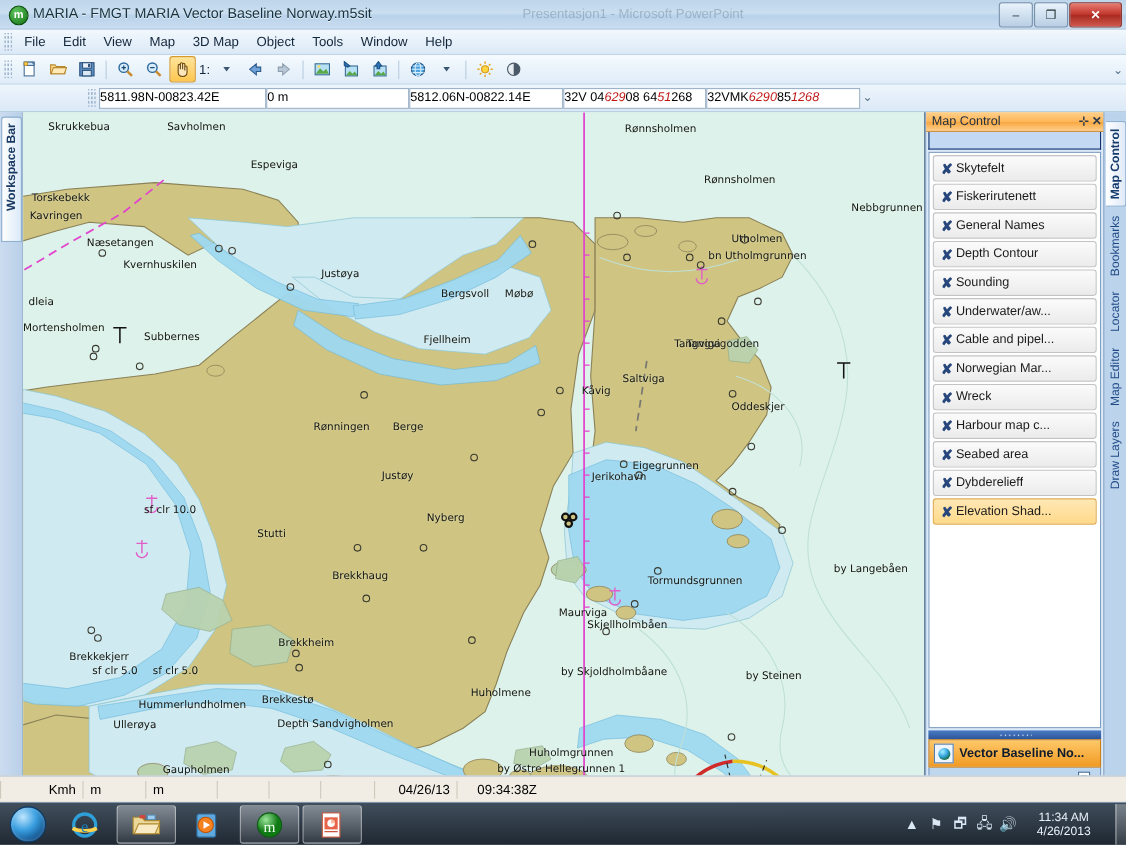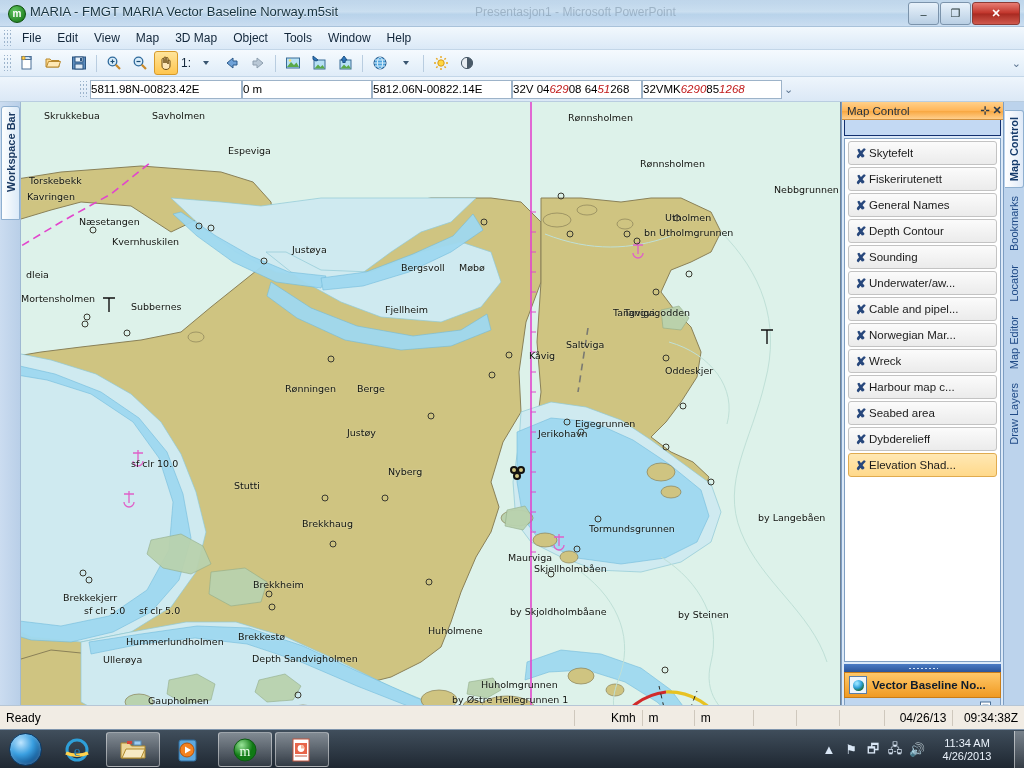--- a/index.html
+++ b/index.html
@@ -701,21 +701,20 @@
             </div>
             <div class="vtab">
               <span>Draw Layers</span>
             </div>
           </div>
       </div>
     </div>
   </div>
 
   <div class="statusbar">
-    <div class="sb-cell first" style="width:632px">Ready</div>
     <div class="sb-cell" style="width:62px;justify-content:flex-end">Kmh</div>
     <div class="sb-cell" style="width:44px">m</div>
     <div class="sb-cell" style="width:52px">m</div>
     <div class="sb-cell" style="width:34px"></div>
     <div class="sb-cell" style="width:34px"></div>
     <div class="sb-cell" style="width:36px"></div>
     <div class="sb-cell" style="width:62px;justify-content:flex-end">04/26/13</div>
     <div class="sb-cell" style="width:66px;justify-content:flex-end">09:34:38Z</div>
   </div>
 

